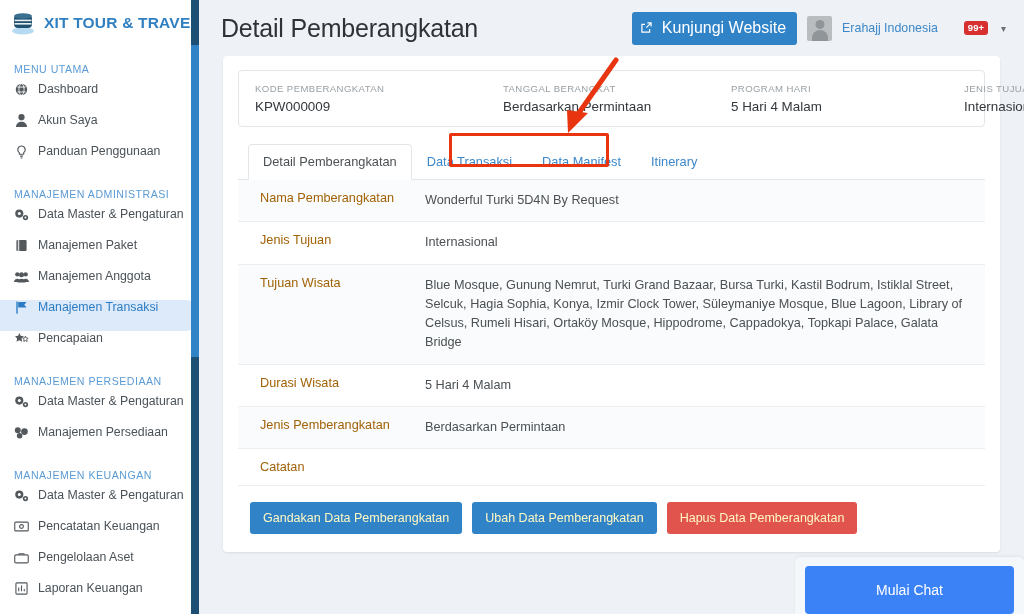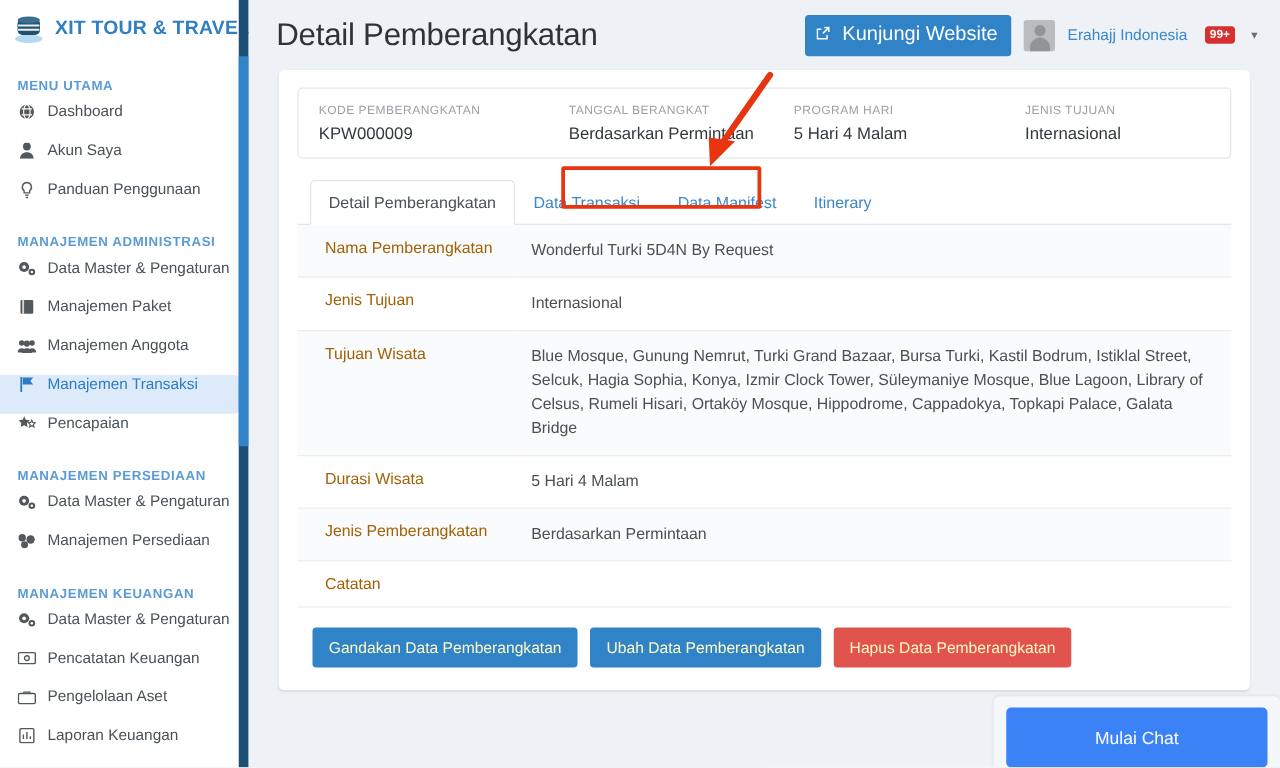--- a/index.html
+++ b/index.html
@@ -24,21 +24,21 @@
     display: flex; align-items: center;
     height: 46px; padding-left: 10px; gap: 8px;
   }
   .brand-logo { width: 26px; height: 26px; position: relative; flex: 0 0 26px; }
   .brand-text {
     color: #2f7fc1; font-size: 15.5px; font-weight: 700;
     letter-spacing: .2px; white-space: nowrap;
   }
   .nav { padding-top: 4px; }
   .nav-heading {
-    color: #5b9bd5; font-size: 10.6px; font-weight: 700;
+    color: #5b9bd5; font-size: 10.6px; font-weight: 400;
     letter-spacing: .5px; padding: 13px 0 7px 14px; text-transform: uppercase;
   }
   .nav-item {
     display: flex; align-items: flex-start; gap: 9px;
     height: 31px; padding-left: 14px; margin: 0 6px 0 0;
     border-radius: 0 6px 6px 0;
     color: #4a5258; font-size: 12.3px; white-space: nowrap;
     cursor: pointer;
   }
   .nav-item.active { background: #dceafa; color: #2c7cc4; }
@@ -93,34 +93,34 @@
     background: #8f9599; transform: translateX(-50%);
   }
   .avatar::after {
     content: ""; position: absolute; left: 50%; top: 14px;
     width: 16px; height: 13px; border-radius: 8px 8px 0 0;
     background: #8f9599; transform: translateX(-50%);
   }
   .user-name { color: #3b87c9; font-size: 12.4px; white-space: nowrap; }
   .badge-count {
     background: #d63030; color: #fff; font-size: 9.5px; font-weight: 700;
-    border-radius: 3px; padding: 2px 4px; line-height: 1; margin-left: 4px;
+    border-radius: 3px; padding: 2px 4px; line-height: 1; margin-left: 16px;
   }
   .caret-dot { color: #6b7075; font-size: 10px; margin-left: 3px; }
 
   
   .card {
     margin: 0 24px 0 24px; background: #fff;
     border-radius: 4px; box-shadow: 0 1px 2px rgba(0,0,0,.09);
     padding: 14px 15px 18px 15px;
     position: relative;
   }
   .summary {
     border: 1px solid #e3e6e8; border-radius: 4px;
-    display: flex; padding: 12px 16px 12px 16px;
+    display: flex; padding: 12px 16px 12px 16px; gap: 48px;
   }
   .sum-col { flex: 0 0 auto; }
   .sum-col:nth-child(1) { width: 200px; }
   .sum-col:nth-child(2) { width: 180px; }
   .sum-col:nth-child(3) { width: 185px; }
   .sum-label {
     font-size: 9.6px; color: #9aa0a5; letter-spacing: .4px;
     text-transform: uppercase; margin-bottom: 5px;
   }
   .sum-value { font-size: 13.4px; color: #33383c; }

